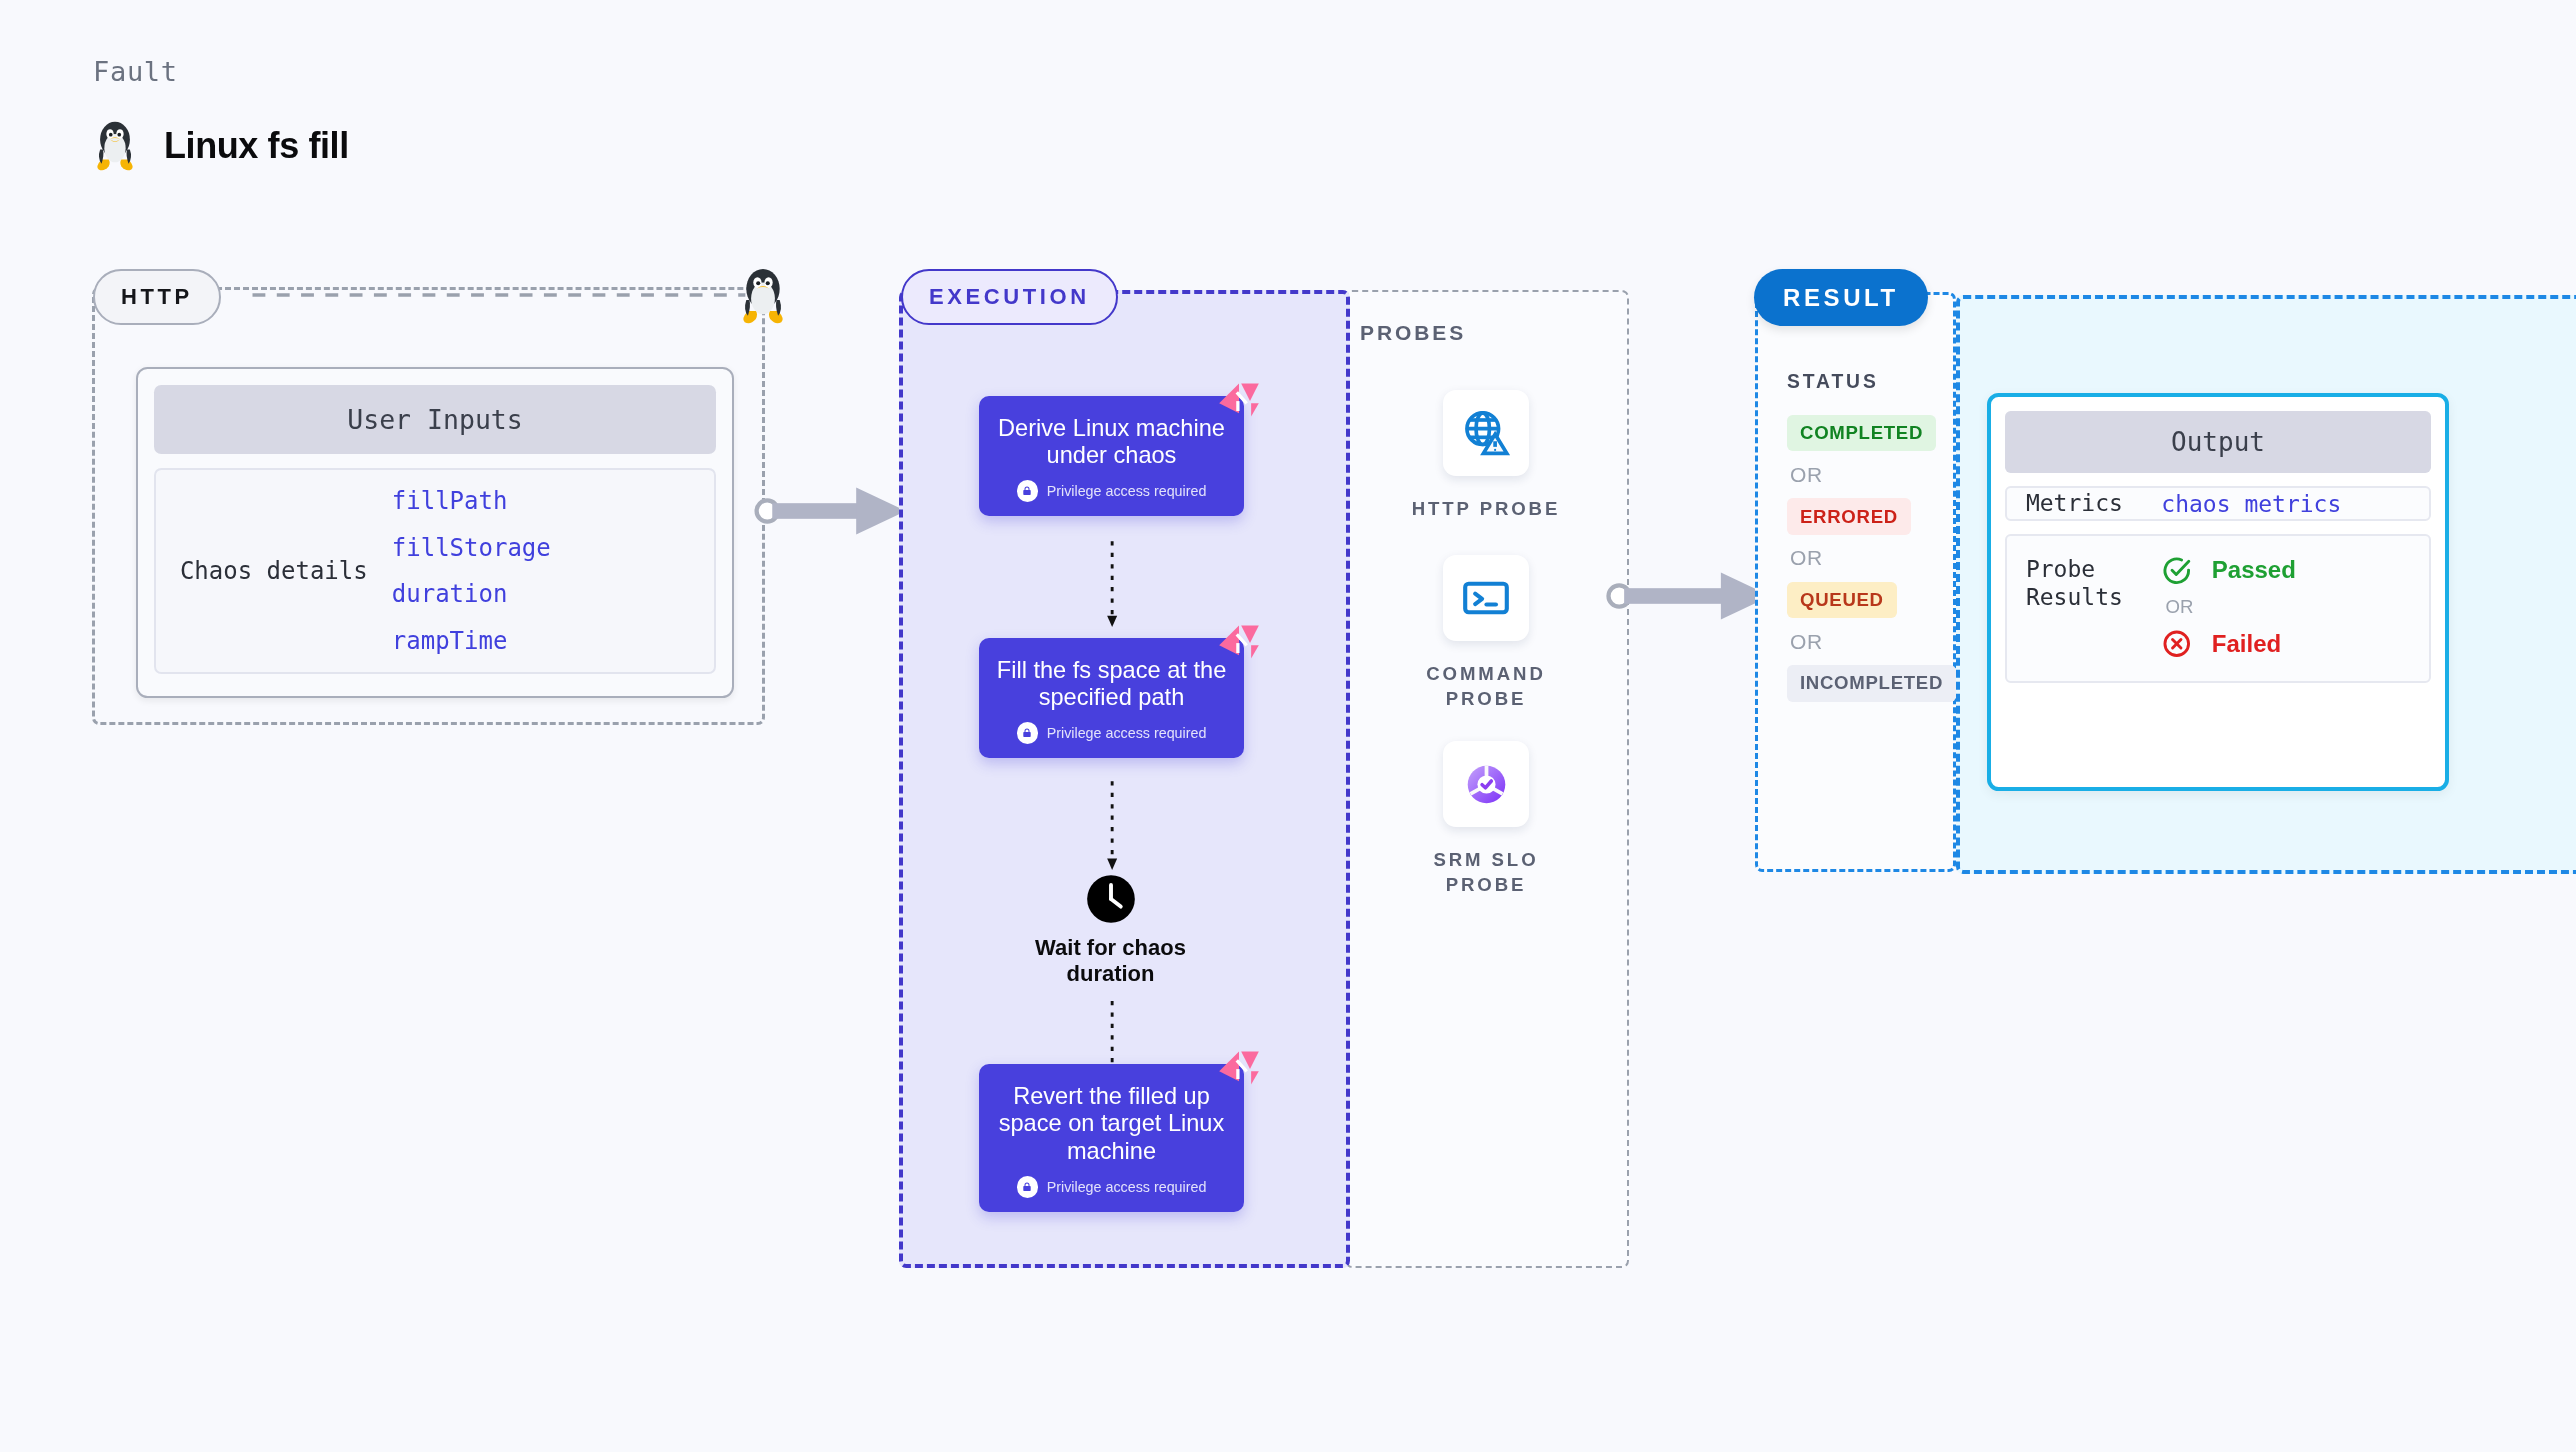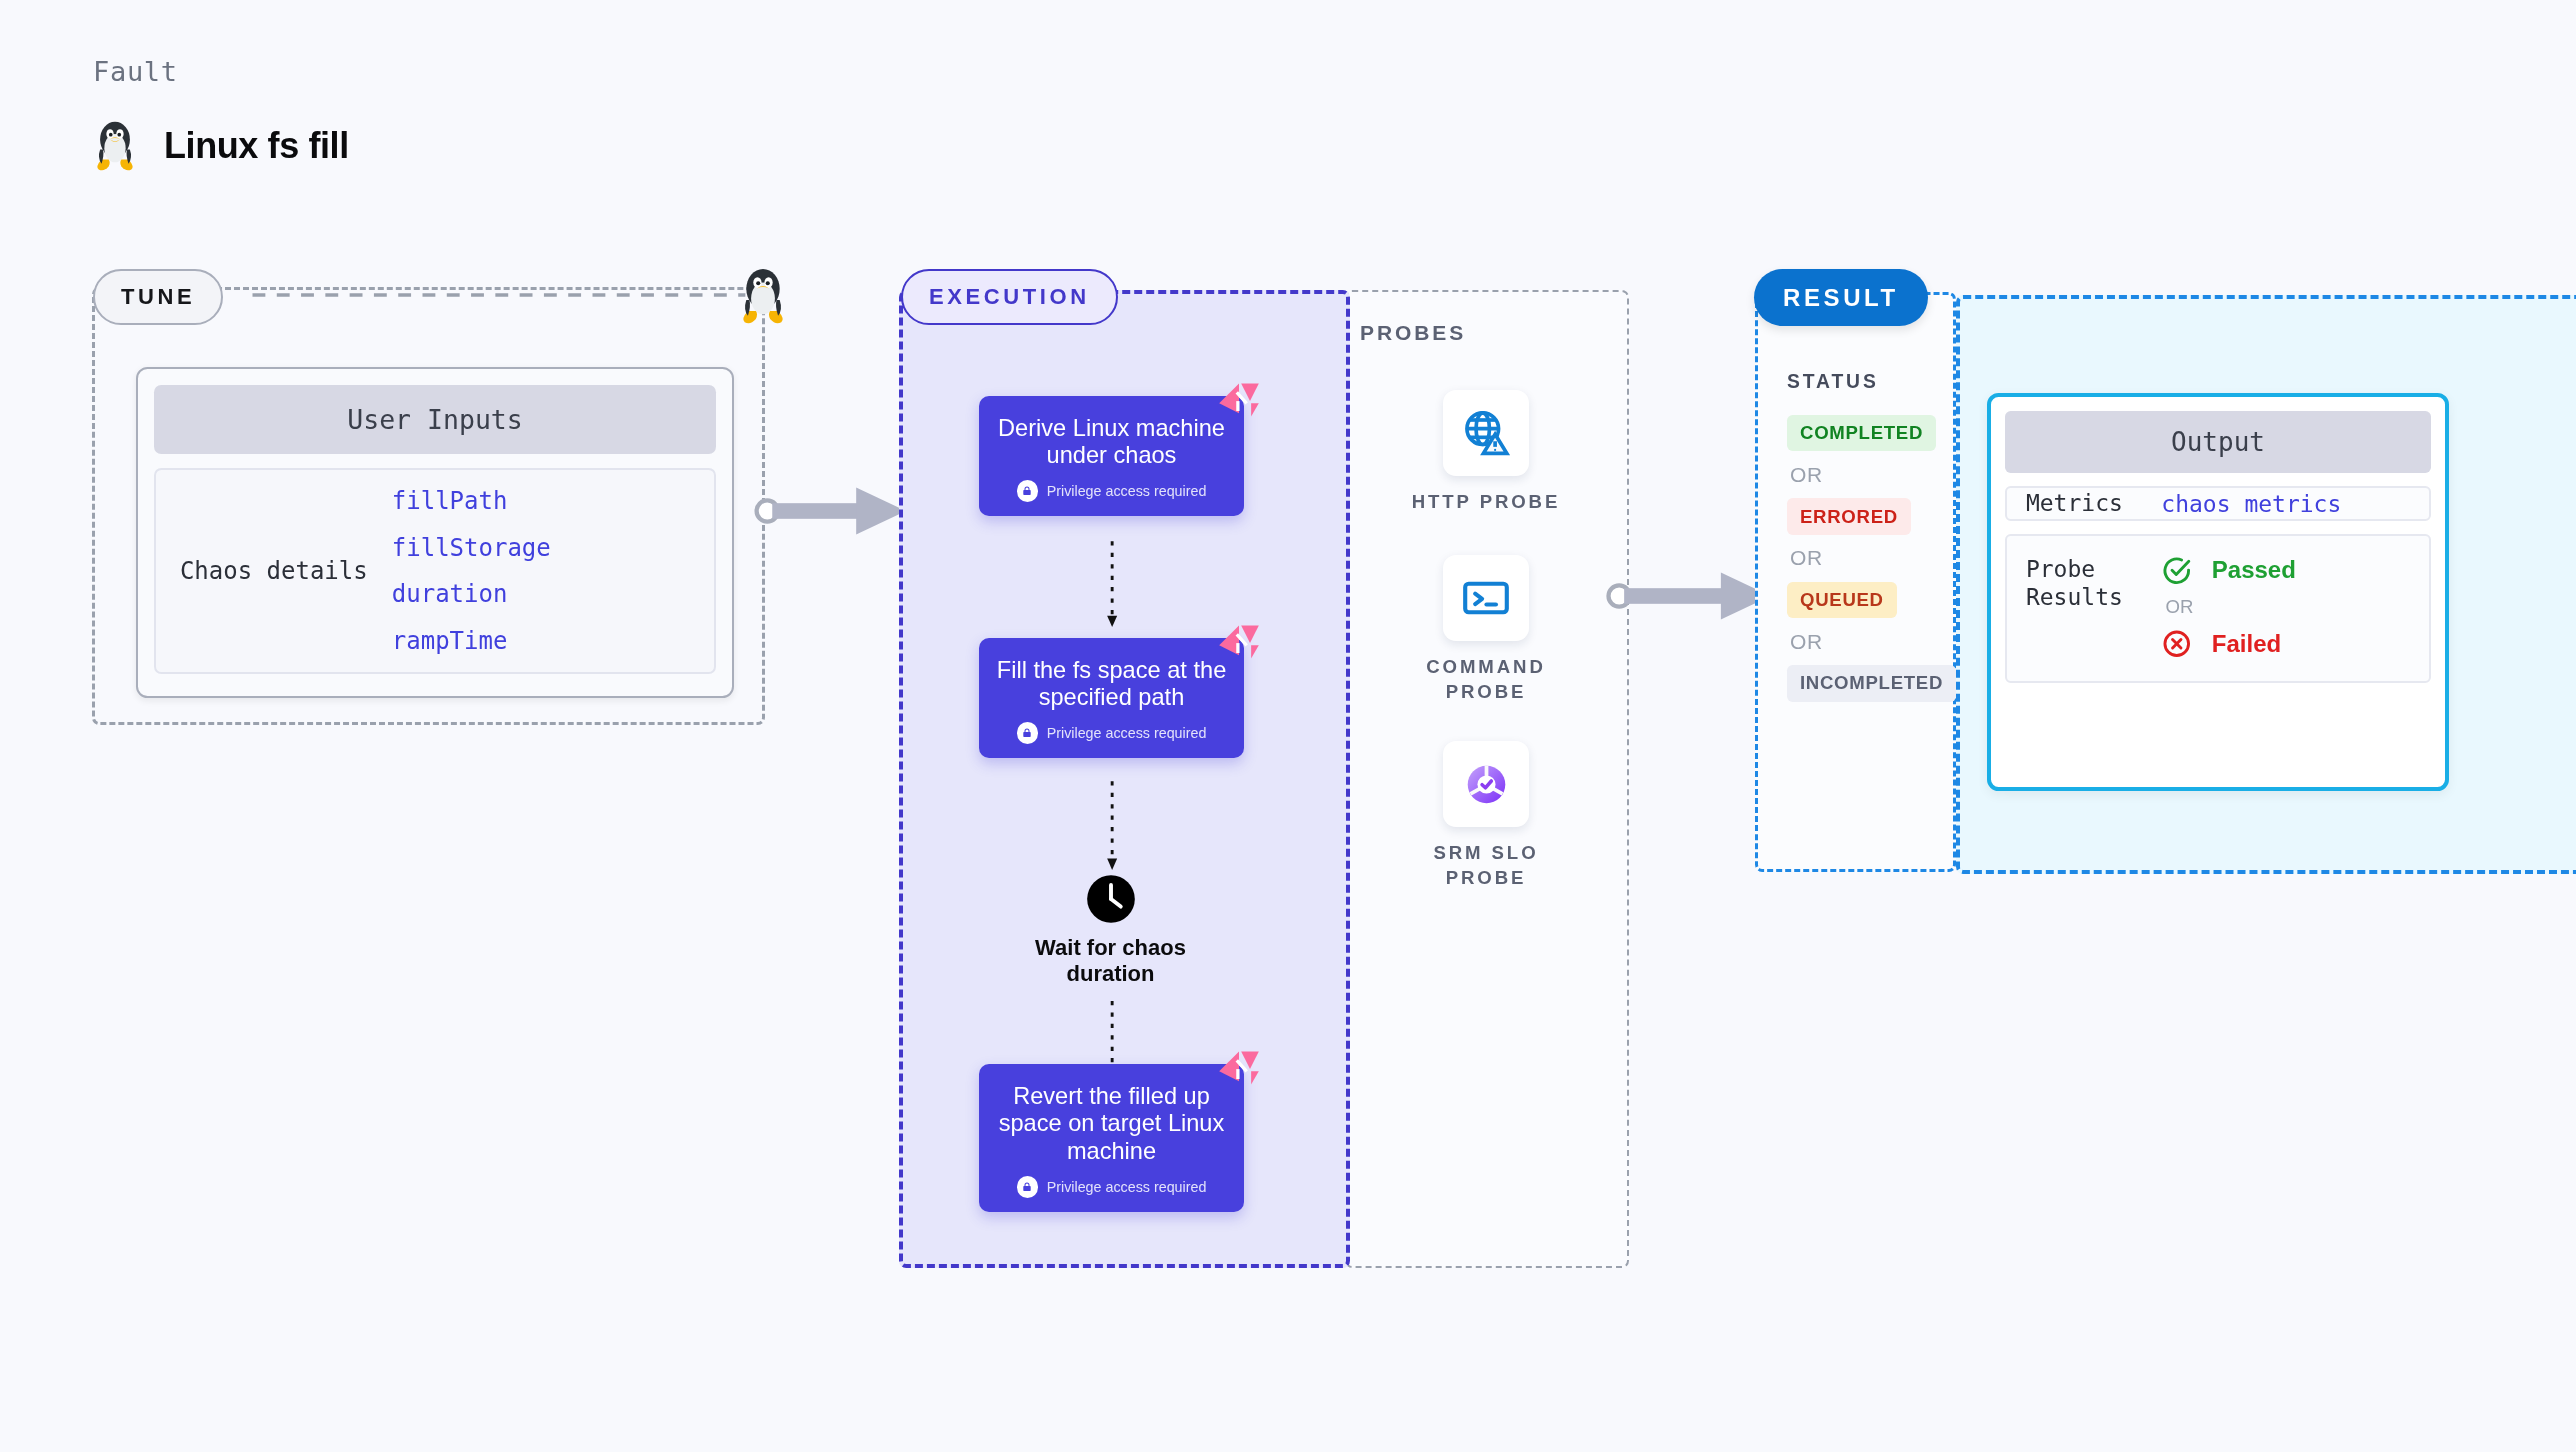--- a/index.html
+++ b/index.html
@@ -100,21 +100,21 @@
   .corner-badge { position: absolute; right: -17px; top: -17px; }
   .clock-node { position: absolute; display: flex; flex-direction: column; align-items: center; gap: 10px; }
   .clock-label { font-size: 22px; font-weight: bold; color: #0b0b0d; text-align: center; line-height: 1.2; }
 
   
   .probes-title {
     position: absolute; font-size: 21px; font-weight: bold;
     letter-spacing: 2.9px; color: #5b6173;
   }
   .probe {
-    position: absolute; display: flex; flex-direction: column; align-items: center; gap: 13px; width: 186px;
+    position: absolute; display: flex; flex-direction: column; align-items: center; gap: 20px; width: 186px;
   }
   .probe-tile {
     width: 86px; height: 86px; border-radius: 13px; background: #ffffff;
     box-shadow: 0 3.6px 10px rgba(22,40,80,.10);
     display: flex; align-items: center; justify-content: center;
   }
   .probe-label {
     font-size: 18.6px; font-weight: bold; letter-spacing: 2.9px; color: #5b6173; text-align: center; line-height: 1.35;
   }
 
@@ -185,21 +185,21 @@
         <path d="M52 44 q4 12 -2 20 q-4 -12 -2 -20z" fill="#2b3137"></path>
       </svg>
     </span>
     <span class="title-text">Linux fs fill</span>
   </div>
 
   <div class="panel" style="left:92px; top:287px; width:673px; height:438px;">
     <div class="panel-box dash-gray"></div>
   </div>
 
-  <div class="pill pill-tune" style="left:93px; top:269px;">TUNE</div>
+  <div class="pill pill-tune" style="left:93px; top:269px;">HTTP</div>
 
   <svg class="connector" style="left:252px; top:290px;" width="501" height="10" viewBox="0 0 700 14">
     <line x1="0" y1="7" x2="690" y2="7" stroke="#9aa1ad" stroke-width="5" stroke-dasharray="18 16"></line>
   </svg>
 
   <span style="position:absolute; left:738px; top:265px;">
     <svg width="50" height="62" viewBox="0 0 62 78">
       <ellipse cx="31" cy="30" rx="21" ry="25" fill="#2b3137"></ellipse>
       <ellipse cx="31" cy="42" rx="15" ry="20" fill="#eceff1"></ellipse>
       <ellipse cx="24" cy="22" rx="5.2" ry="6.6" fill="#fff"></ellipse>

